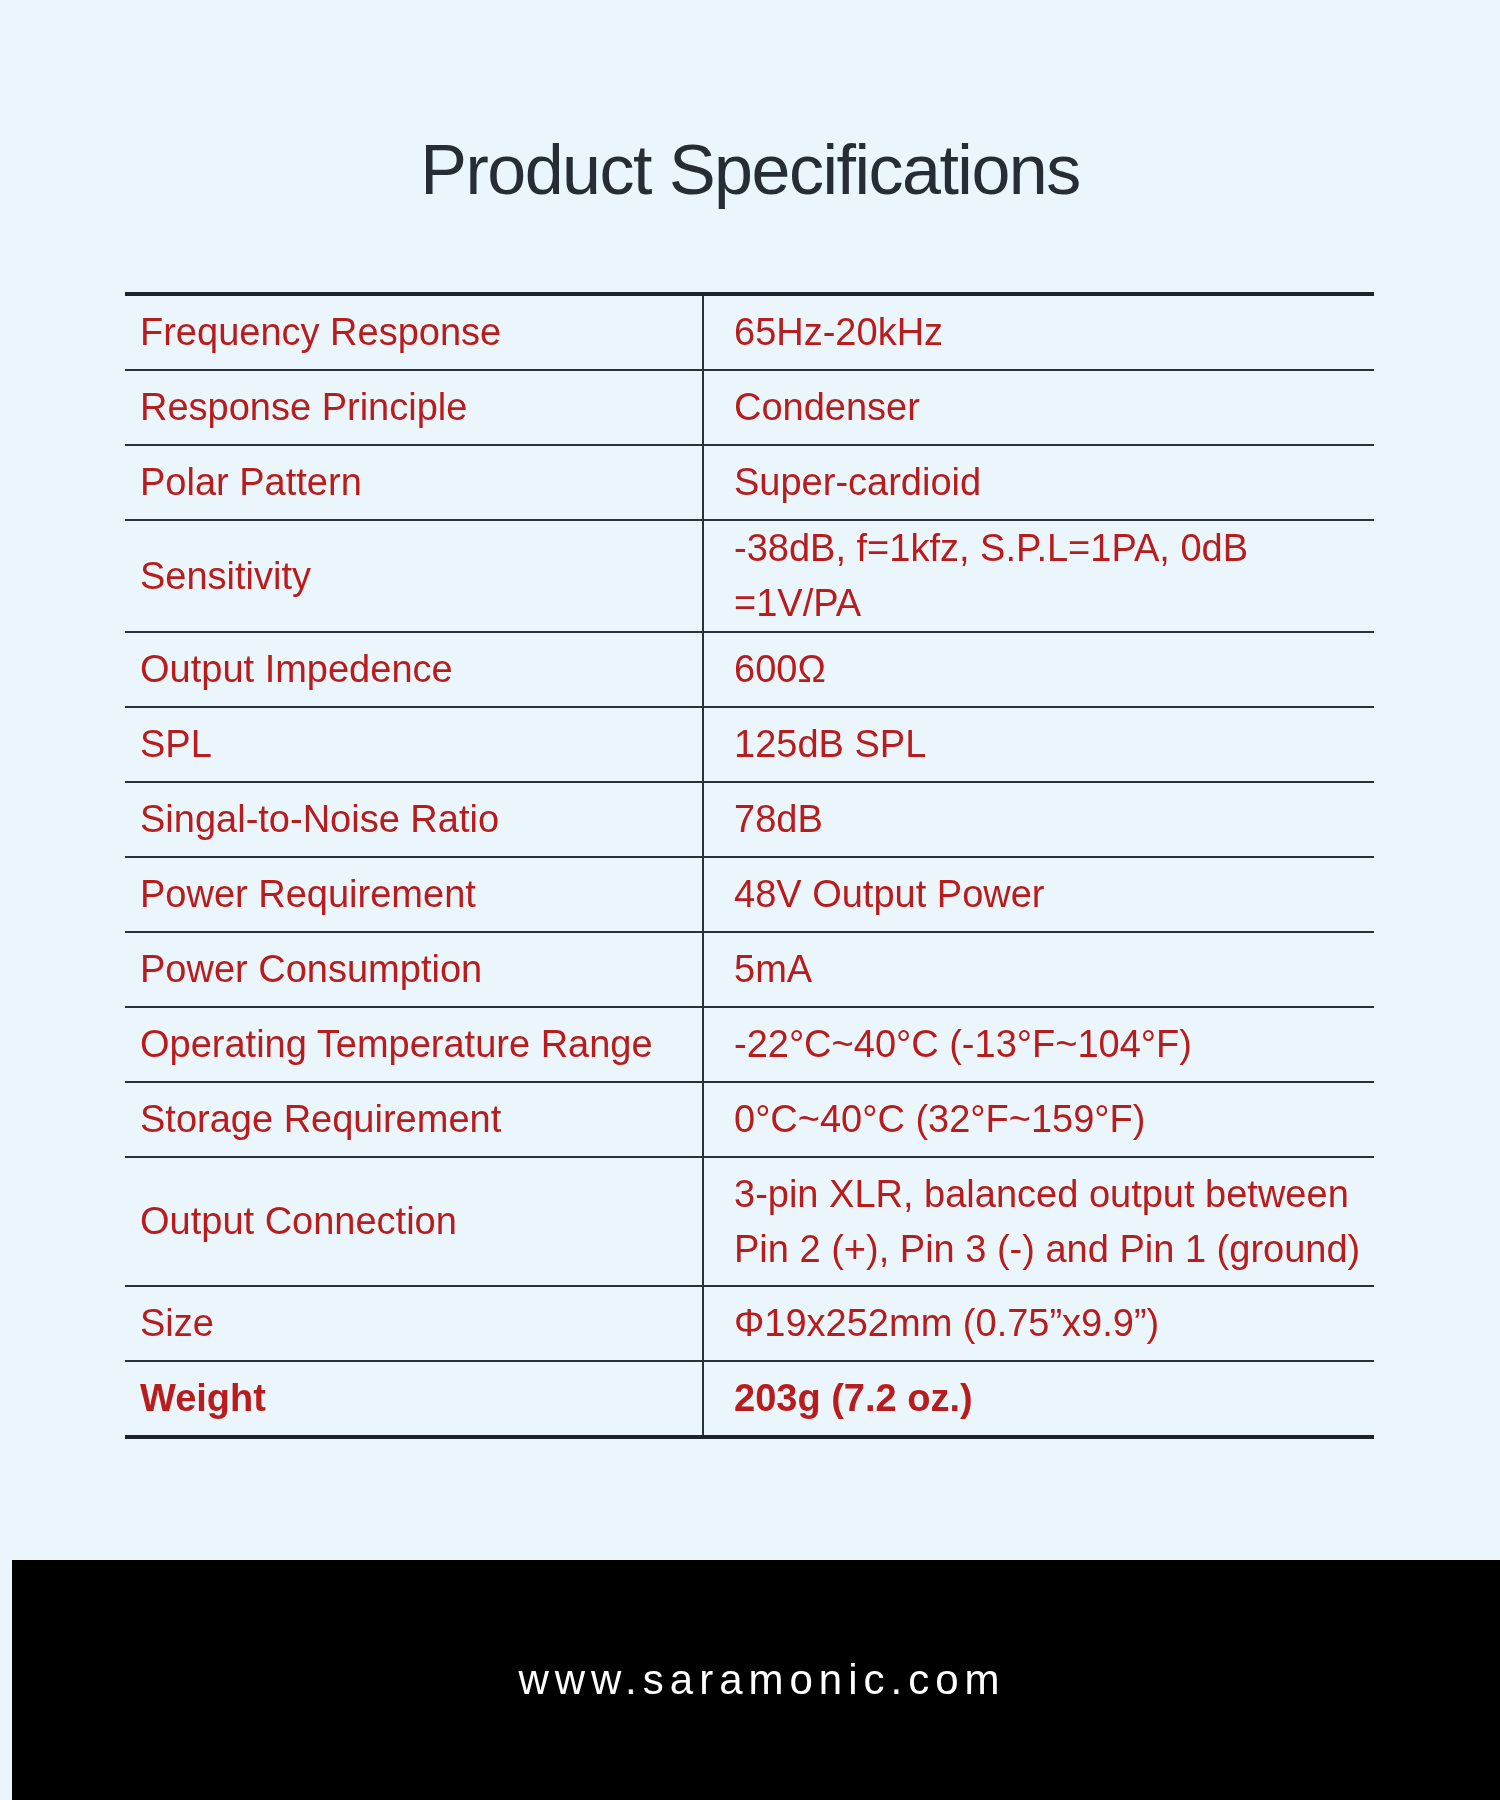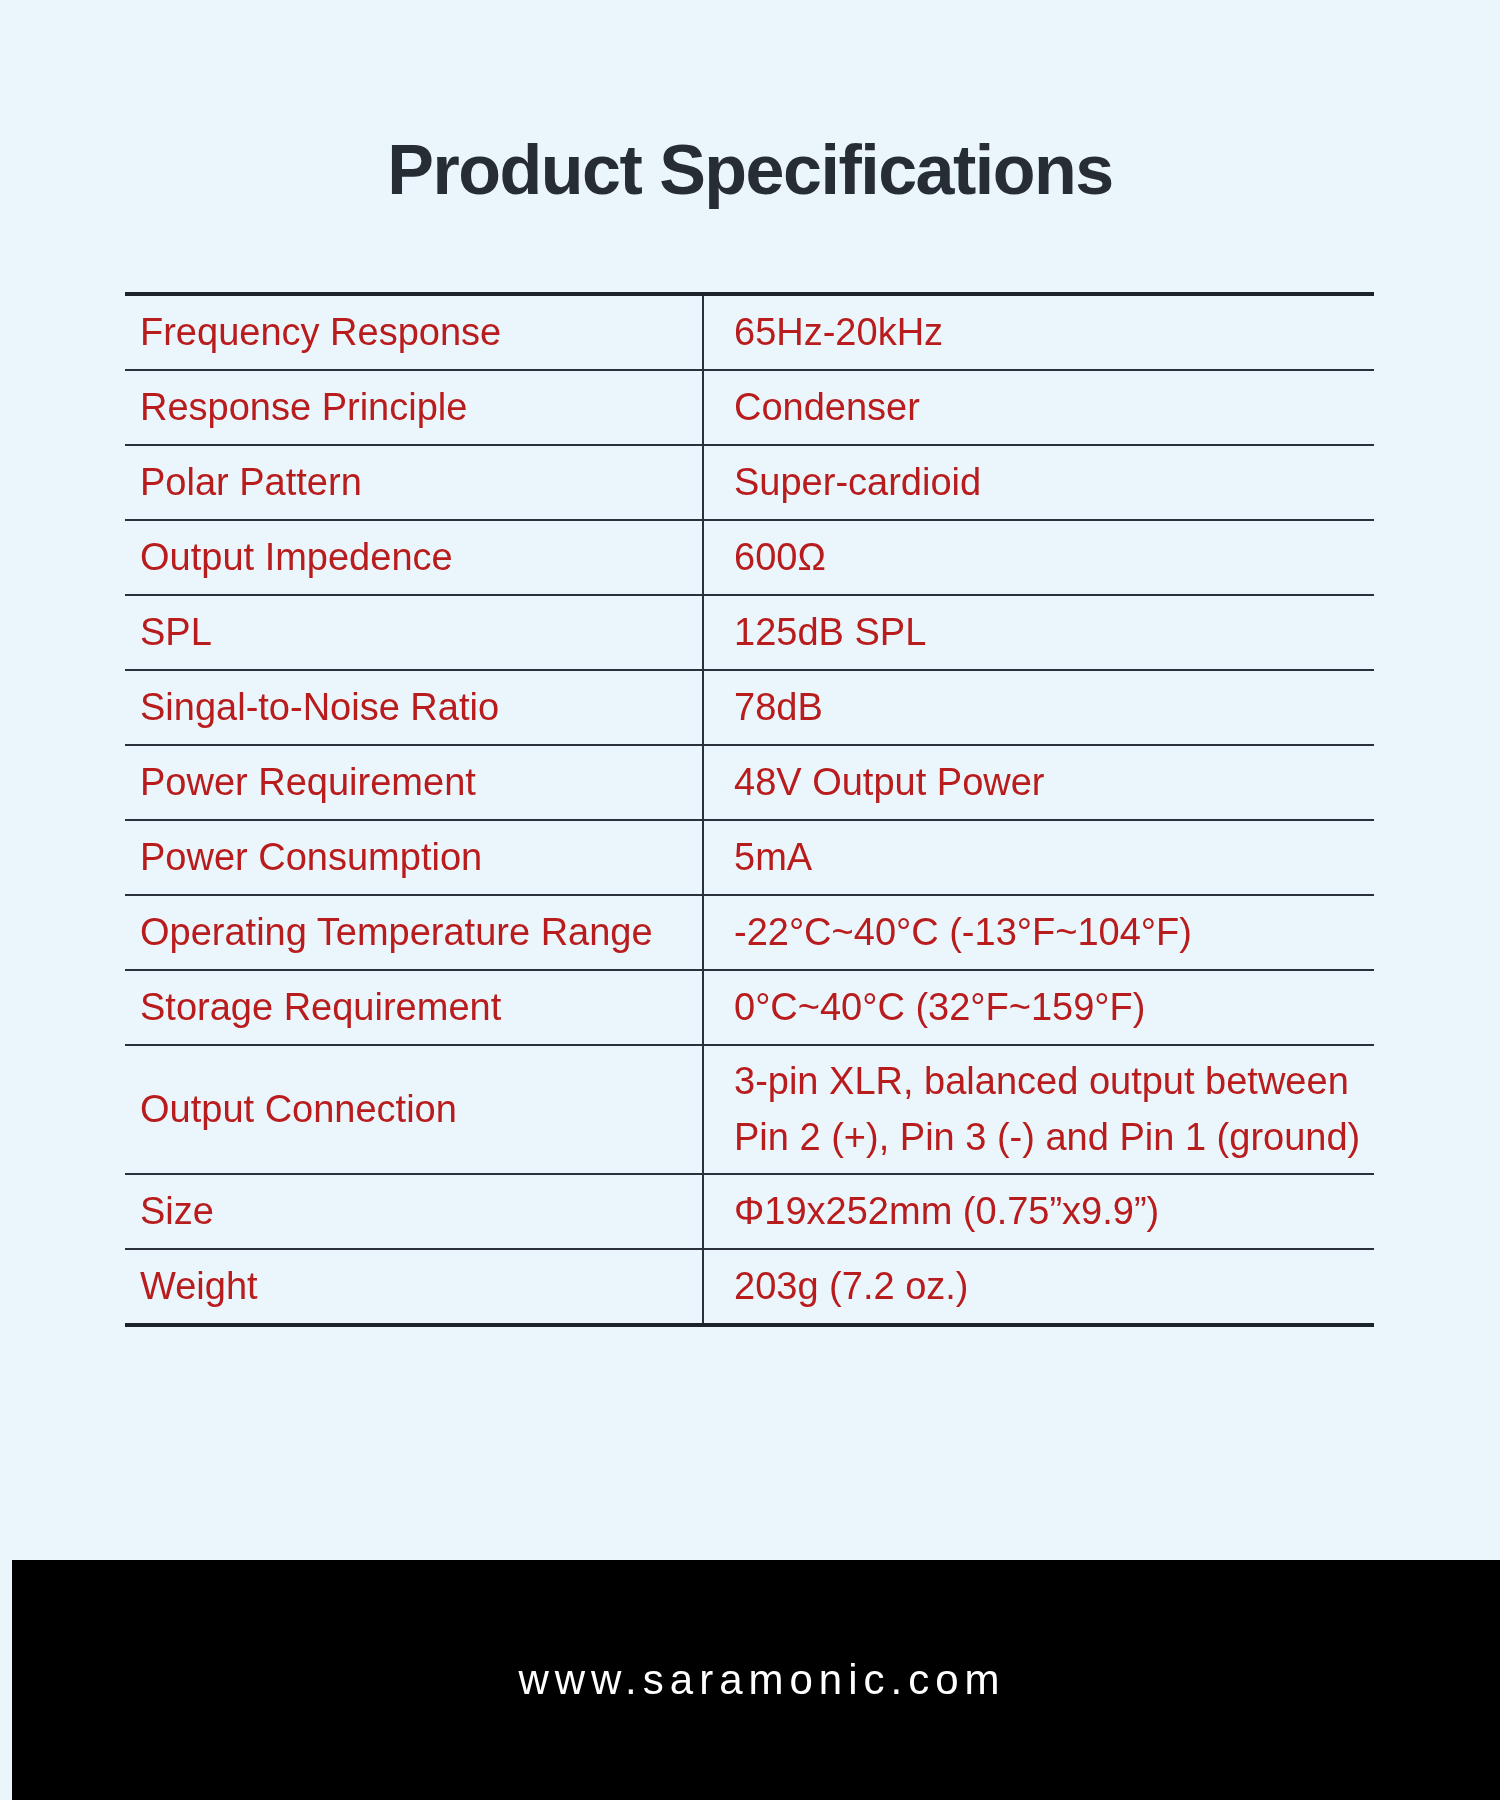--- a/index.html
+++ b/index.html
@@ -20,21 +20,21 @@
     inset: 0;
   }
   .page-title {
     position: absolute;
     top: 130px;
     left: 0;
     width: 100%;
     margin: 0;
     text-align: center;
     font-size: 70px;
-    font-weight: 700;
+    font-weight: 400;
     letter-spacing: -1.5px;
     color: #272D35;
   }
   table.spec-table {
     position: absolute;
     top: 292px;
     left: 125px;
     width: 1249px;
     border-collapse: collapse;
     border-top: 4px solid #1D232B;
@@ -44,20 +44,21 @@
   table.spec-table td {
     border-bottom: 2px solid #2A313A;
     height: 73px;
     vertical-align: middle;
     font-size: 38px;
     font-weight: 400;
     color: #b91c1c;
   }
   table.spec-table tr:last-child td {
     border-bottom: none;
+    font-weight: bold;
   }
   td.spec-label {
     width: 552px;
     padding: 0 10px 0 15px;
     border-right: 2px solid #2A313A;
   }
   td.spec-value {
     padding: 0 10px 0 30px;
     white-space: pre-line;
     line-height: 1.45;
@@ -98,20 +99,24 @@
       </tr>
       <tr>
         <td class="spec-label">Response Principle</td>
         <td class="spec-value">Condenser</td>
       </tr>
       <tr>
         <td class="spec-label">Polar Pattern</td>
         <td class="spec-value">Super-cardioid</td>
       </tr>
       <tr>
+        <td class="spec-label">Sensitivity</td>
+        <td class="spec-value">-38dB, f=1kfz, S.P.L=1PA, 0dB =1V/PA</td>
+      </tr>
+      <tr>
         <td class="spec-label">Output Impedence</td>
         <td class="spec-value">600Ω</td>
       </tr>
       <tr>
         <td class="spec-label">SPL</td>
         <td class="spec-value">125dB SPL</td>
       </tr>
       <tr>
         <td class="spec-label">Singal-to-Noise Ratio</td>
         <td class="spec-value">78dB</td>

